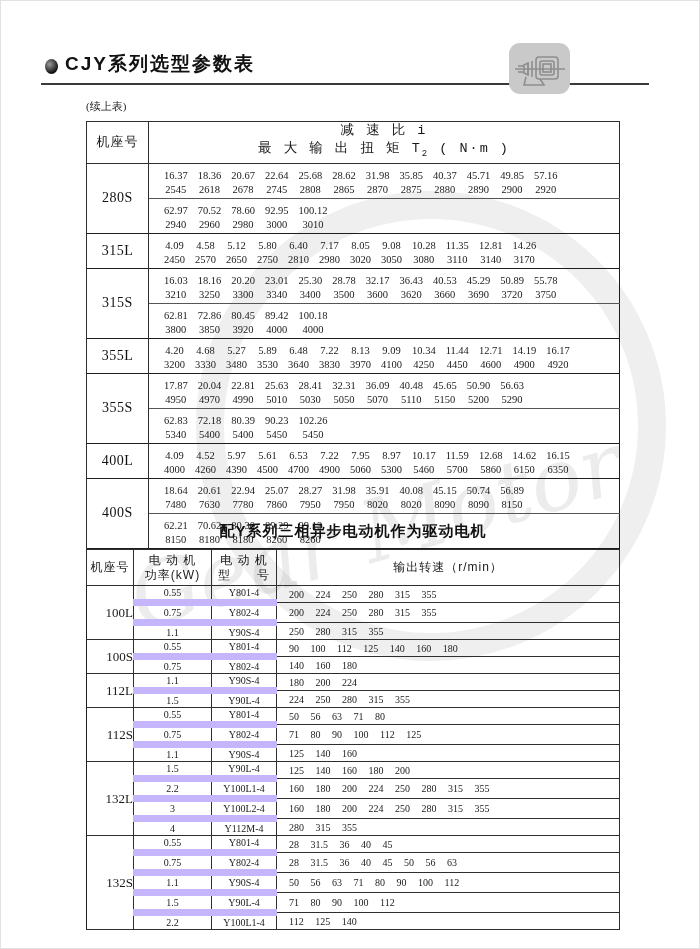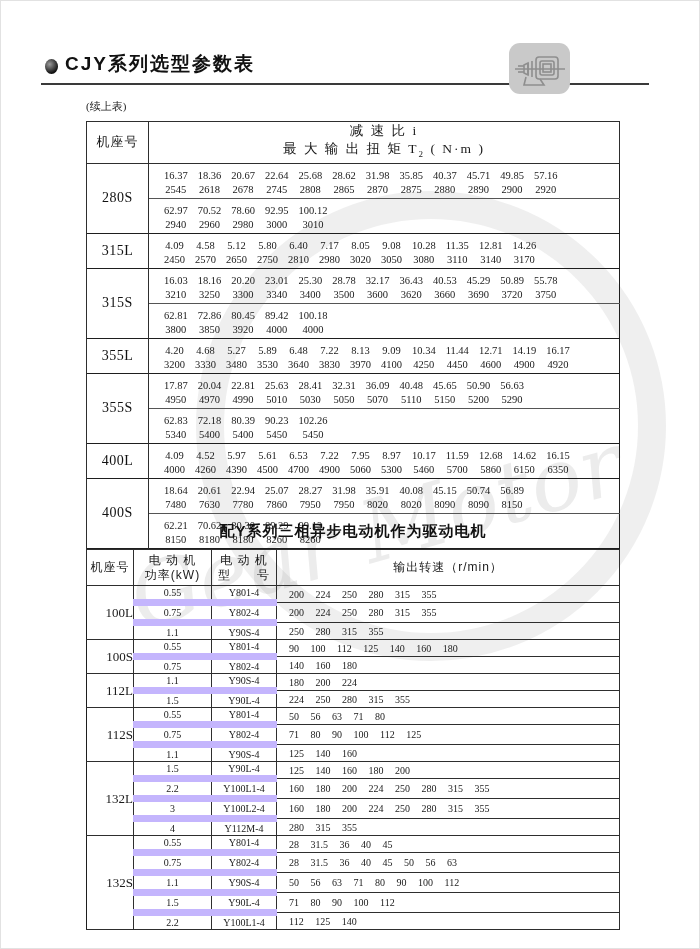--- a/index.html
+++ b/index.html
@@ -40,21 +40,21 @@
   .cont-note { position:absolute; left:85px; top:98px; font-size:11px; color:#222; z-index:2; }
   
   table { border-collapse:collapse; background:transparent; position:relative; z-index:2; }
   #t1 { position:absolute; left:85px; top:120px; width:534px; }
   #t2 { position:absolute; left:85px; top:548px; width:534px; }
   #t1, #t2 { border:1.5px solid #1e1e1e;padding-left:45px; }
   #t1 td, #t1 th, #t2 td, #t2 th { border:1px solid #2e2e2e; background:transparent; }
   
   #t1 thead th { height:40px; font-weight:normal; }
   .t1h-frame { width:62px; font-family:"Liberation Sans", sans-serif; font-size:13px; letter-spacing:1px; }
-  .t1h-main { font-family:Liberation Serif, serif; font-size:13.5px; line-height:18px; letter-spacing:2px; }
+  .t1h-main { font-family:Liberation Mono, monospace; font-size:13.5px; line-height:18px; letter-spacing:2px; }
   .t1h-main sub { font-size:9px; }
   #t1 td.frame {
     width:62px; text-align:center; font-size:14px; letter-spacing:0.5px; color:#111;
   }
   #t1 td.block { padding:1px 0 1px 10px; vertical-align:middle; }
   #t1 td.block.subsep { border-top:1px solid #555; }
   #t1 tbody { border-top:1.2px solid #1e1e1e; }
   #t1 tbody tr { border:none; }
   #t1 td.block, #t1 td.frame { border-left:1px solid #2e2e2e; border-right:none; border-top:none; border-bottom:none; }
   .pair { display:inline-flex; flex-direction:column; align-items:center; padding:0 5px; }

